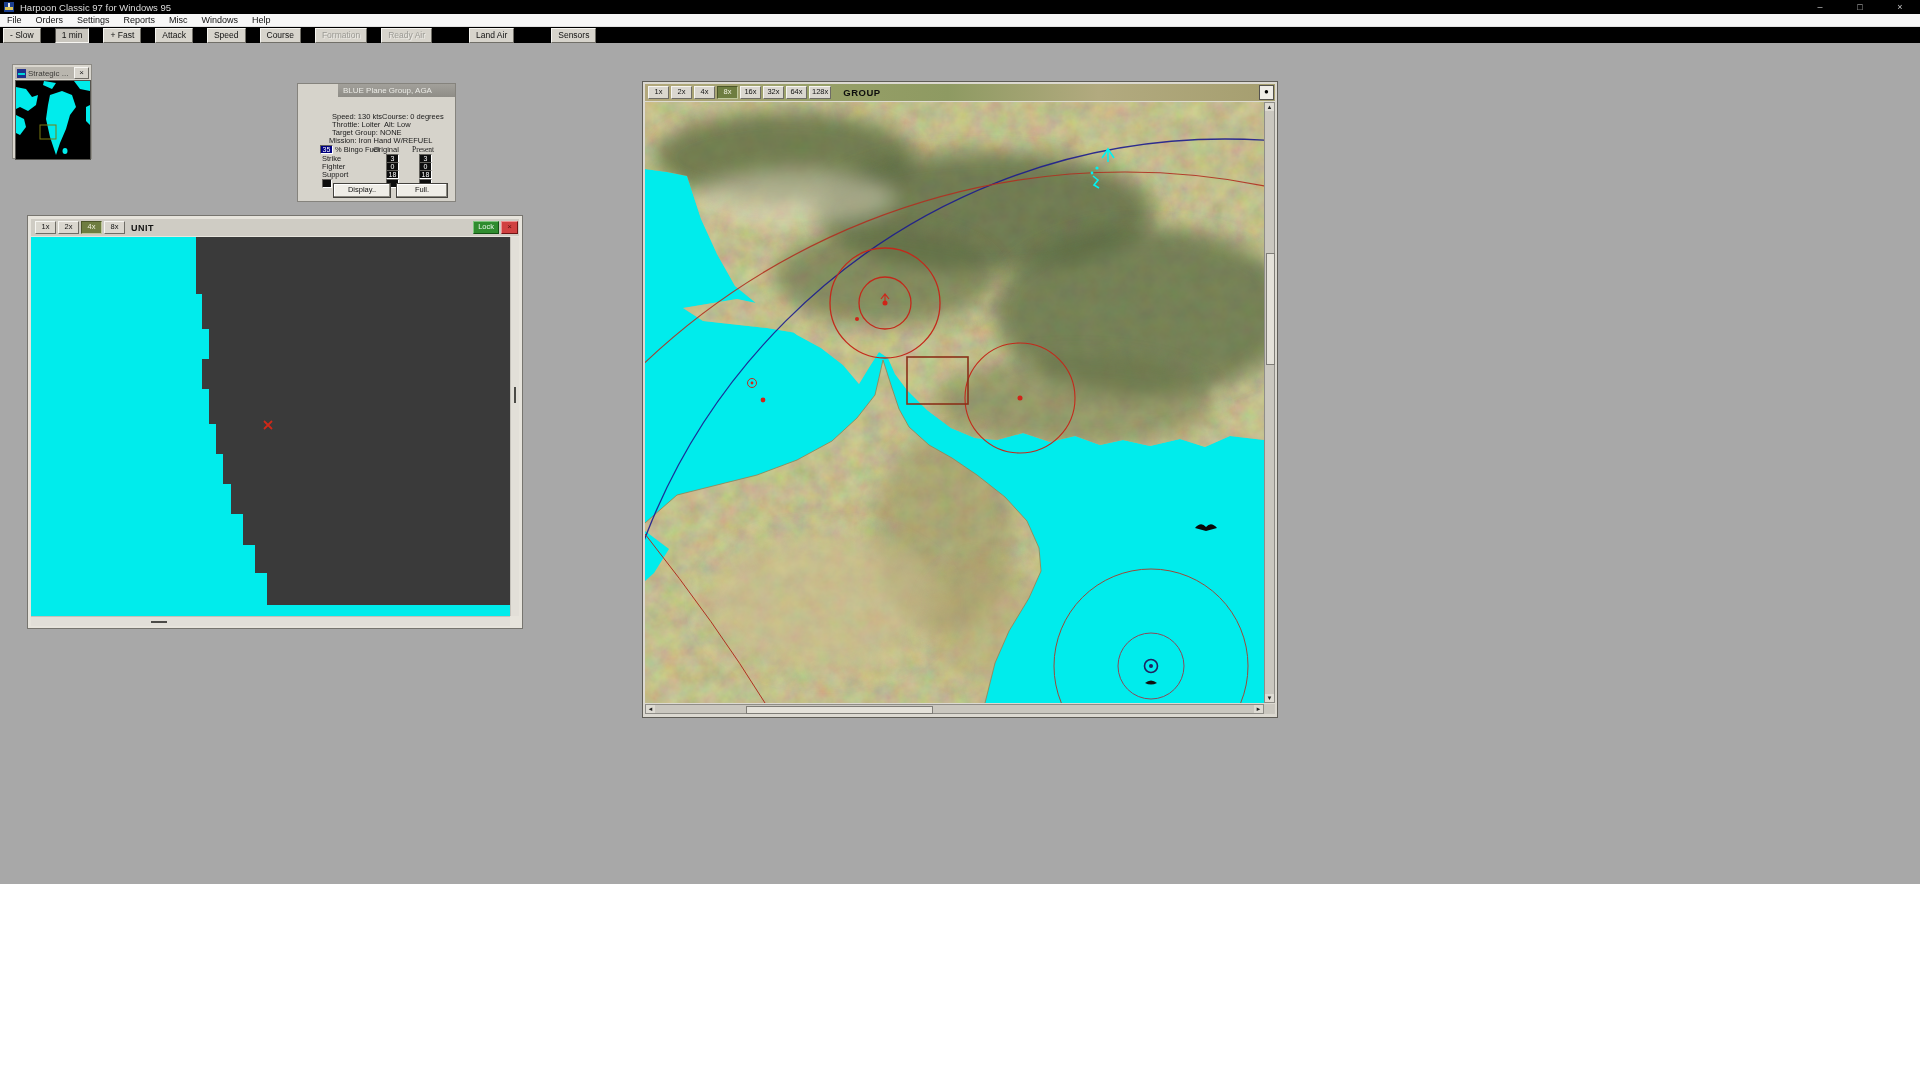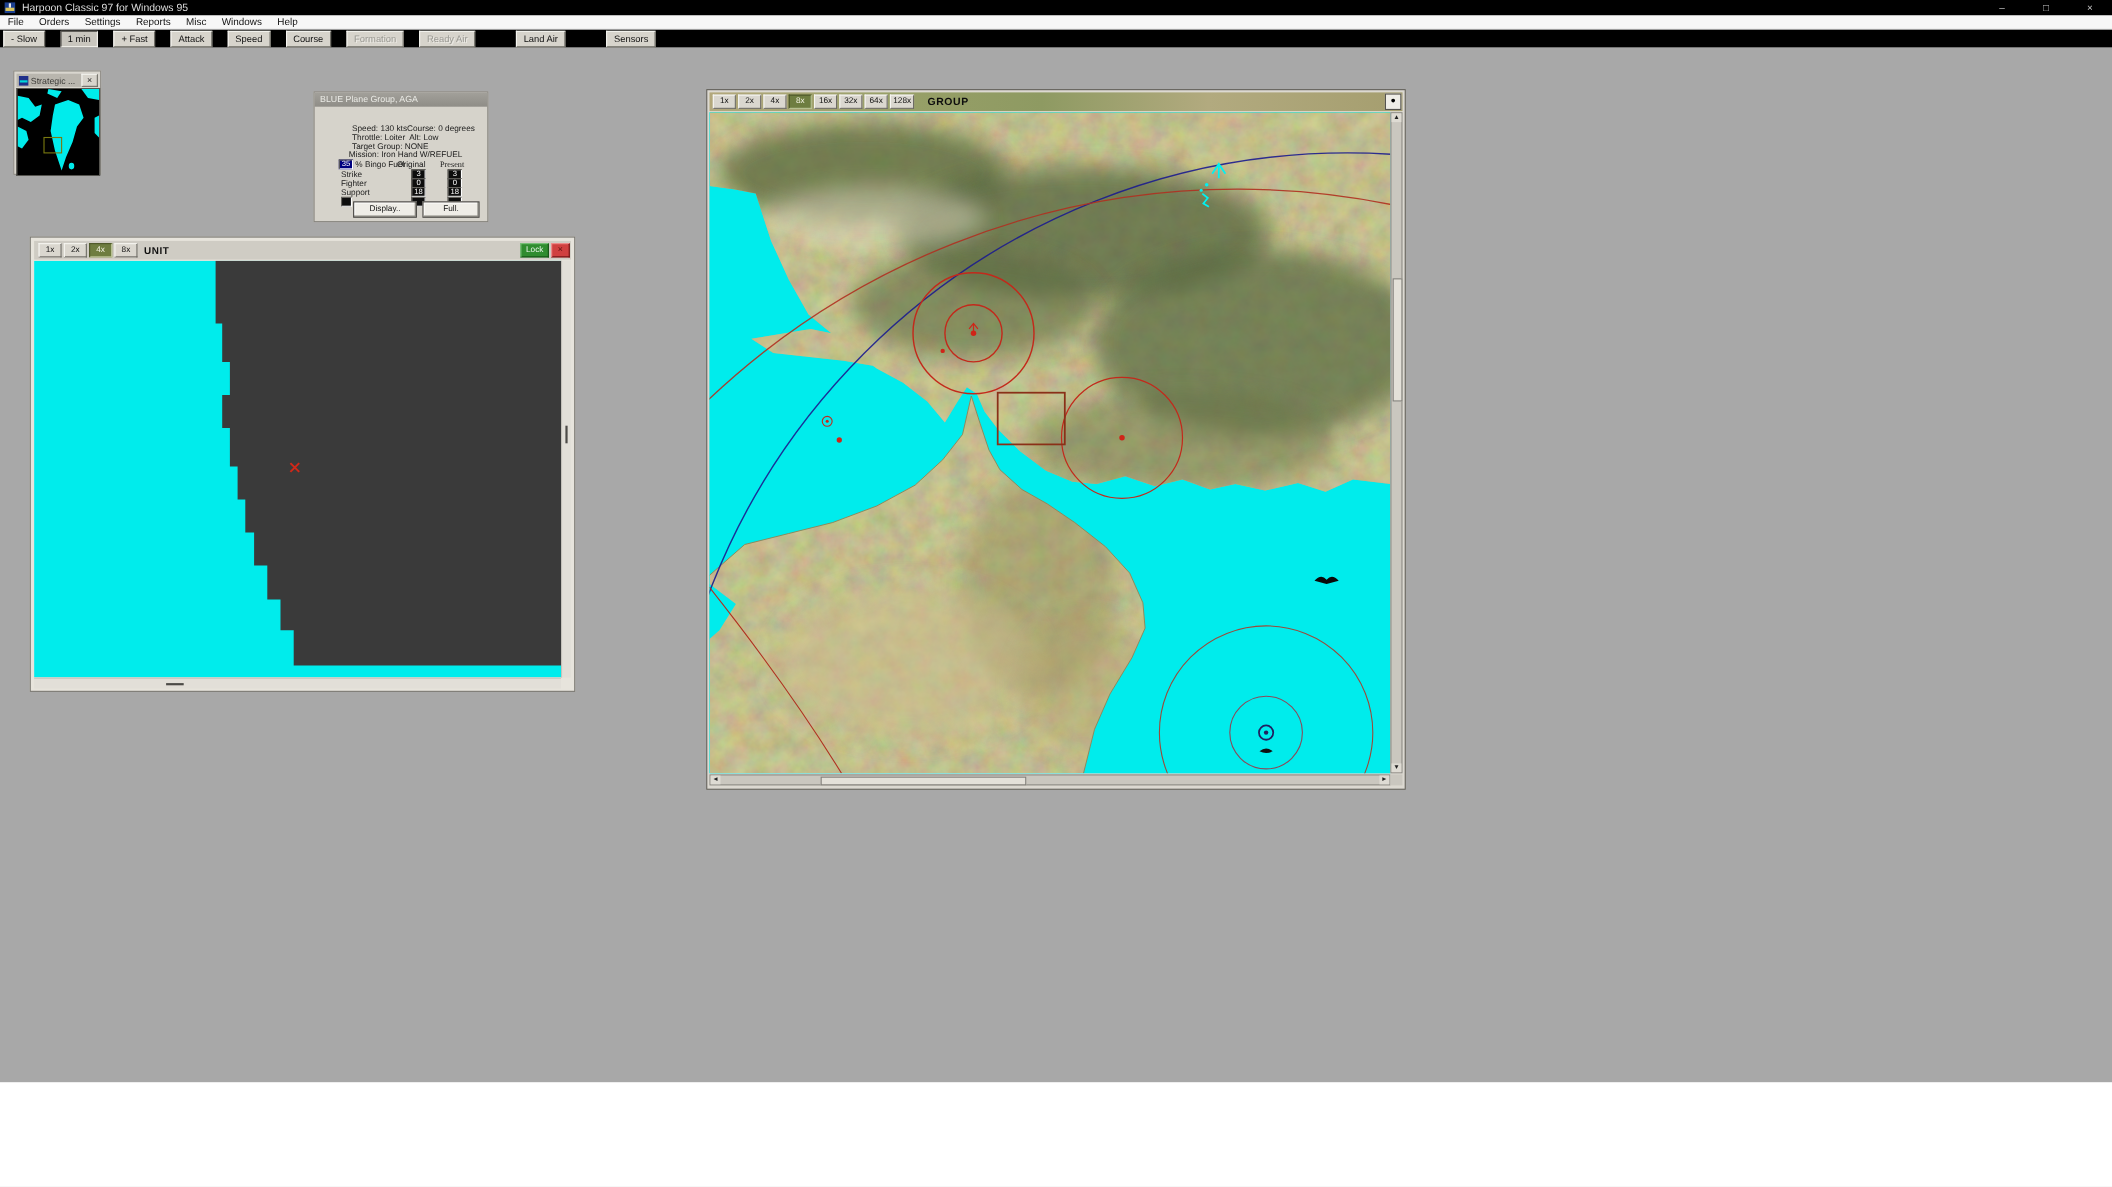--- a/index.html
+++ b/index.html
@@ -1,16 +1,16 @@
 <!DOCTYPE html>
 <html><head>
 <meta charset="utf-8">
 <style>
   html,body{margin:0;padding:0;}
-  #screen{position:relative;width:1920px;height:984px;background:#a8a8a8;overflow:hidden;
+  #screen{position:relative;width:1920px;height:884px;background:#a8a8a8;overflow:hidden;
           font-family:"Liberation Sans",sans-serif;-webkit-font-smoothing:antialiased;}
   
   .titlebar{position:absolute;left:0;top:0;width:1920px;height:14px;background:#000;
             display:flex;align-items:center;color:#ddd;font-size:9.5px;}
   .titlebar .appicon{width:10px;height:10px;margin:0 6px 0 4px;}
   .winctl{margin-left:auto;display:flex;height:14px;}
   .winctl span{width:40px;text-align:center;line-height:14px;font-size:9px;color:#c8c8c8;}
   .menubar{position:absolute;left:0;top:14px;width:1920px;height:13px;background:#f7f7f7;
            display:flex;align-items:center;font-size:9px;color:#111;border-bottom:1px solid #e2e2e2;box-sizing:border-box;}
   .menubar span{padding:0 7px;text-align:center;}
@@ -28,22 +28,22 @@
   .zbtn.sel{background:#6e7d40;color:#f2f2e0;border-color:#4c5628 #bec79a #bec79a #4c5628;}
   
   .strategic{position:absolute;left:12px;top:64px;width:80px;height:95px;background:#d9d6ce;
              border:1px solid #8d8b85;box-sizing:border-box;padding:2px;}
   .strategic .stitle{height:12px;display:flex;align-items:center;background:#b9b6ae;font-size:8px;color:#3c3b38;}
   .strategic .stitle svg{margin:0 2px;}
   .sclose{margin-left:auto;width:13px;height:10px;line-height:9px;text-align:center;font-size:8px;
           background:#d7d4cc;border:1px solid;border-color:#f6f5f1 #6e6c65 #6e6c65 #f6f5f1;color:#222;}
   .smap{margin-top:1px;border:1px solid #55544f;background:#000;}
   
-  .dlg{position:absolute;left:285px;top:83px;width:159px;height:119px;background:#d6d3cb;
-       border:1px solid #85837d;box-sizing:border-box;}
+  .dlg{position:absolute;left:297px;top:83px;width:159px;height:119px;background:#d6d3cb;
+       border:1px solid #85837d;box-sizing:border-box;padding-left:40px;}
   .dlg .dtitle{height:13px;background:linear-gradient(#a2a09a,#8f8d87);color:#ebebe6;
                font-size:8px;line-height:13px;padding-left:5px;}
   .dlg .txt{position:absolute;font-size:7.5px;color:#1a1a1a;white-space:nowrap;line-height:8px;}
   .nbox{position:absolute;width:13px;height:9px;background:#0d0d0d;color:#fff;font-size:7px;
         line-height:8px;text-align:center;border:1px solid;border-color:#63615c #fff #fff #63615c;box-sizing:border-box;}
   .bingo{background:#000080;}
   .dbtn{position:absolute;height:13px;background:#efede7;font-size:7.5px;color:#111;text-align:center;
         line-height:12px;border:1px solid #44423e;box-shadow:inset -1px -1px 0 #8a8880, inset 1px 1px 0 #fff;}
   
   .unitwin{position:absolute;left:27px;top:215px;width:496px;height:414px;background:#e7e4dc;

